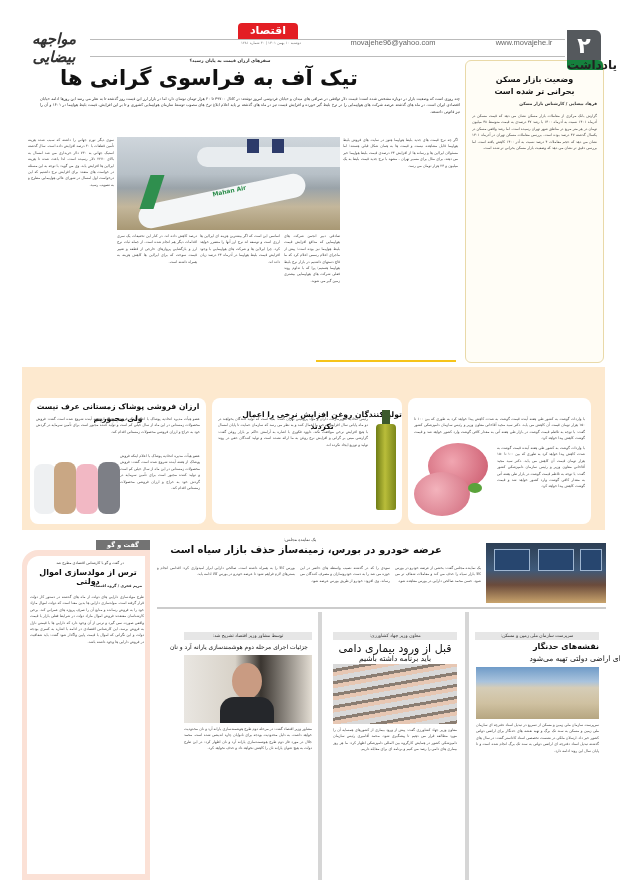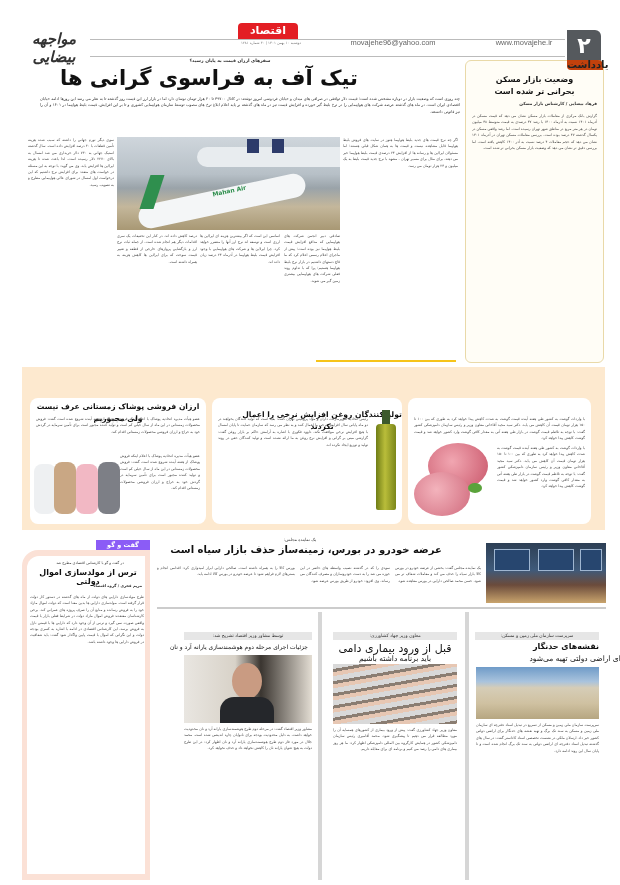--- a/index.html
+++ b/index.html
@@ -7,21 +7,21 @@
 .abs{position:absolute}
 .ctr{text-align:center}
 .body-text{font-size:3.6px;line-height:6.4px;color:#444;direction:rtl;text-align:justify;overflow:hidden}
 
 .pagenum{background:#55595d;color:#fff;font-size:22px;font-weight:bold;text-align:center;line-height:32px;border-radius:0 6px 0 0}
 .redtab{background:#e31e24;color:#fff;font-size:11px;font-weight:bold;text-align:center;border-radius:4px 4px 0 0;line-height:16px}
 .rule{height:1px;background:#bbb}
 .url{font-family:Liberation Sans, sans-serif;font-size:7.5px;color:#666}
 .logo{font-family:"DejaVu Serif",serif;font-size:15px;font-style:italic;color:#333;font-weight:bold}
 .note-box{border:1px solid #e9d9a8;background:#fffdf6;border-radius:6px}
-.ann-tag{background:#c2410c;font-size:10px;font-weight:bold;line-height:10px;text-align:left;color:#222}
+.ann-tag{background:#15803d;font-size:12px;font-weight:bold;line-height:10px;text-align:left;color:#222}
 .headline{font-weight:bold;color:#111}
 .photo-air{background:linear-gradient(180deg,#cfd6dc 0%,#b7c0c7 40%,#9aa3a9 55%,#c4b79b 75%,#a89874 100%)}
 .plane{position:absolute;background:#f4f6f7;border-radius:40px}
 .tail{position:absolute;background:#2f8f4e}
 
 .band{background:#fde9cf}
 .card{background:#fff;border-radius:8px}
 .card h3{font-size:7.6px;font-weight:bold;direction:rtl;text-align:center;color:#111;line-height:12px}
 .meat{border-radius:50%}
 .gray-lbl{background:#e6e6e6;font-size:4.5px;text-align:center;line-height:8px;color:#333}
@@ -92,21 +92,21 @@
   <div class="abs body-text" style="left:6px;right:6px;top:18px;height:36px">عضو هیأت مدیره اتحادیه پوشاک با اعلام اینکه فروش پوشاک از هفته آینده شروع شده است گفت: فروش محصولات زمستانی در این ماه از سال خیلی کم است و تولید کننده مجبور است برای تأمین سرمایه در گردش خود به حراج و ارزان فروشی محصولات زمستانی اقدام کند.</div>
   <div class="abs body-text" style="right:6px;top:55px;width:80px;height:68px">عضو هیأت مدیره اتحادیه پوشاک با اعلام اینکه فروش پوشاک از هفته آینده شروع شده است گفت: فروش محصولات زمستانی در این ماه از سال خیلی کم است و تولید کننده مجبور است برای تأمین سرمایه در گردش خود به حراج و ارزان فروشی محصولات زمستانی اقدام کند.</div>
   <div class="abs" style="left:4px;top:60px;width:88px;height:62px">
     <div class="abs" style="left:0;top:6px;width:22px;height:50px;border-radius:8px;background:#eef0f2"></div>
     <div class="abs" style="left:20px;top:4px;width:22px;height:52px;border-radius:8px;background:#c9a784"></div>
     <div class="abs" style="left:42px;top:6px;width:22px;height:50px;border-radius:8px;background:#f2b8c4"></div>
     <div class="abs" style="left:64px;top:4px;width:22px;height:52px;border-radius:8px;background:#7d7f86"></div>
   </div>
 </div>
 
-<div class="abs" style="left:96px;top:540px;width:54px;height:11px;background:#8b5cf6;color:#fff;font-size:6.5px;font-weight:bold;line-height:11px;text-align:center;direction:rtl">گفت و گو</div>
+<div class="abs" style="left:96px;top:540px;width:54px;height:11px;background:#737373;color:#fff;font-size:6.5px;font-weight:bold;line-height:11px;text-align:center;direction:rtl">گفت و گو</div>
 <div class="abs pinkbox" style="left:22px;top:550px;width:128px;height:330px;border-radius:16px 0 0 0">
   <div class="abs" style="left:5px;top:6px;right:5px;bottom:6px;background:#fff;border-radius:12px 0 0 0"></div>
 </div>
 <div class="abs" style="left:36px;top:561px;width:108px;font-size:3.6px;direction:rtl;text-align:center;color:#333">در گفت و گو با کارشناس اقتصادی مطرح شد</div>
 <div class="abs headline" style="left:30px;top:568px;width:116px;font-size:8px;direction:rtl;text-align:center">ترس از مولدسازی اموال دولتی</div>
 <div class="abs" style="left:30px;top:583px;width:112px;font-size:3.8px;font-weight:bold;direction:rtl;color:#333">مریم فخری / گروه اقتصاد</div>
 <div class="abs body-text" style="left:30px;top:594px;width:114px;height:278px">طرح مولدسازی دارایی های دولت از ماه های گذشته در دستور کار دولت قرار گرفته است. مولدسازی دارایی ها بدین معنا است که دولت اموال مازاد خود را به فروش رسانده و منابع آن را صرف پروژه های عمرانی کند. برخی کارشناسان معتقدند فروش اموال مازاد دولت در شرایط فعلی بازار با قیمت واقعی صورت نمی گیرد و ترس از آن وجود دارد که دارایی ها با قیمتی نازل به فروش برسد. این کارشناس اقتصادی در ادامه با اشاره به کسری بودجه دولت و این نگرانی که اموال با قیمت پایین واگذار شود گفت: باید شفافیت در فروش دارایی ها وجود داشته باشد.</div>
 
 <div class="abs" style="left:220px;top:537px;width:160px;font-size:4.2px;direction:rtl;text-align:center;color:#333">یک نماینده مجلس:</div>
 <div class="abs headline" style="left:156px;top:544px;width:300px;font-size:10px;direction:rtl;text-align:center">عرضه خودرو در بورس، زمینه‌ساز حذف بازار سیاه است</div>

